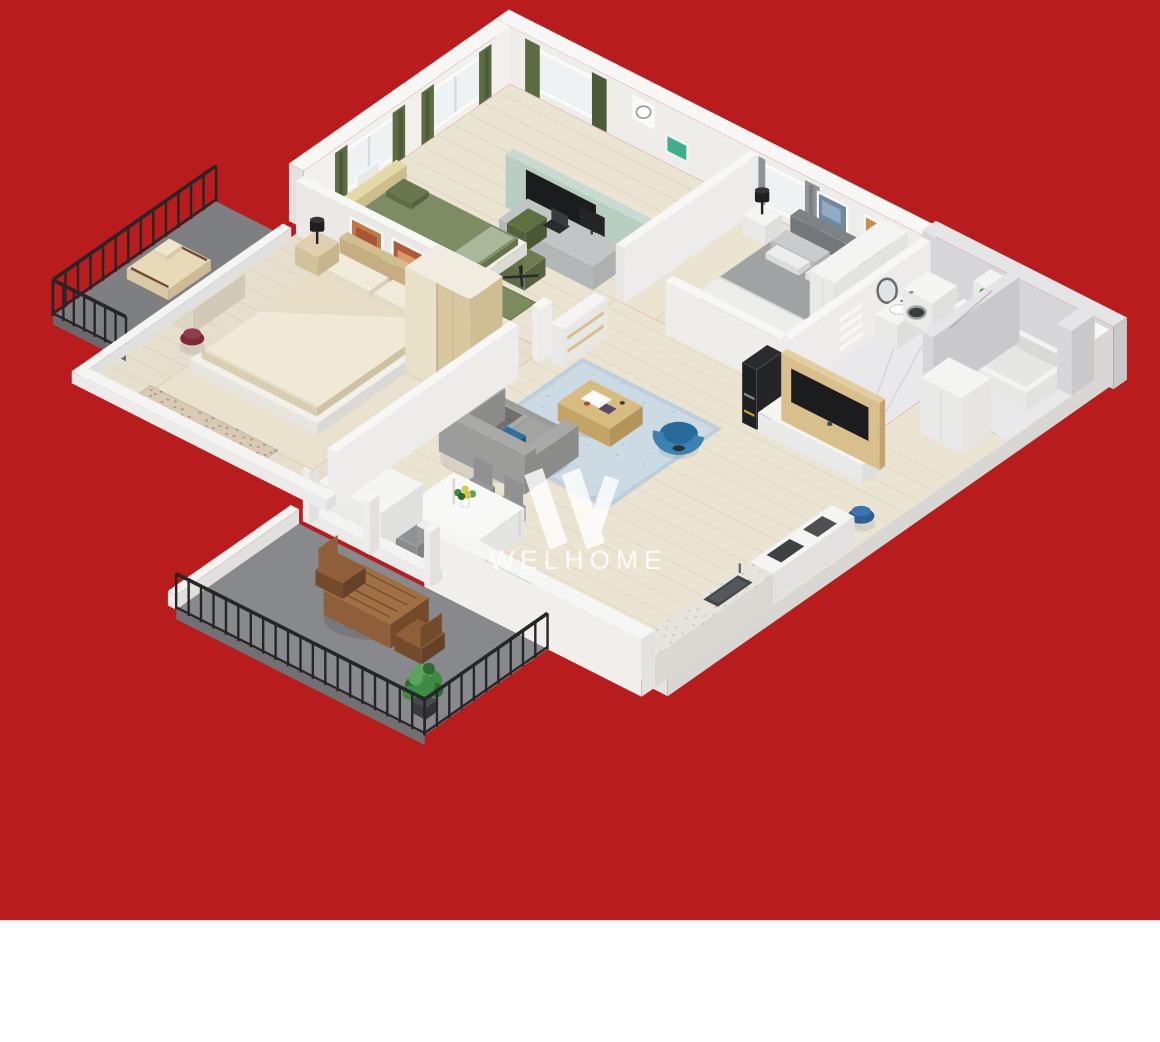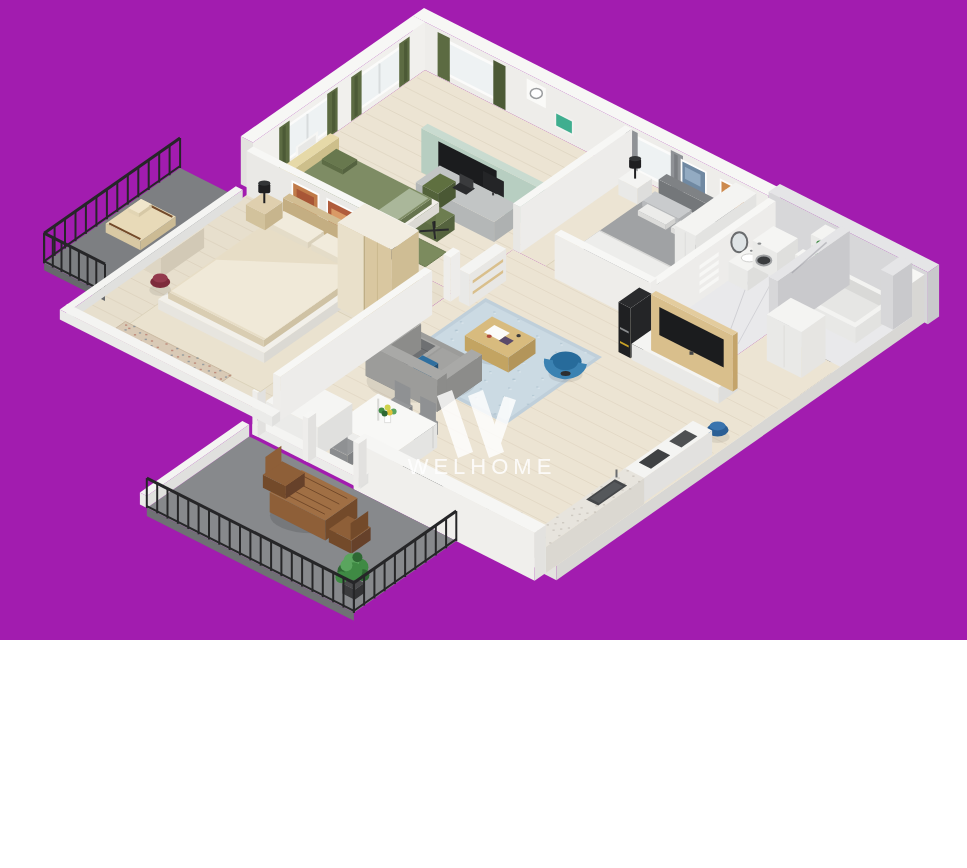--- a/index.html
+++ b/index.html
@@ -1,16 +1,16 @@
 <!DOCTYPE html>
 <html><head>
 <meta charset="utf-8">
 <style>
   html,body{margin:0;padding:0;background:#ffffff;}
-  .stage{position:relative;width:967px;height:640px;background:#a21caf;overflow:hidden;
+  .stage{position:relative;width:967px;height:767px;background:#b91c1c;overflow:hidden;
          font-family:"Liberation Sans", sans-serif;}
   svg{position:absolute;left:0;top:0;}
   .wm-text{font-family:"Liberation Sans", sans-serif;font-size:22px;font-weight:400;
            letter-spacing:5px;fill:#ffffff;opacity:.85;}
 </style>
 </head>
 <body>
 
 <div class="stage">
   <svg id="plan" width="967" height="868" viewBox="0 0 967 868">

